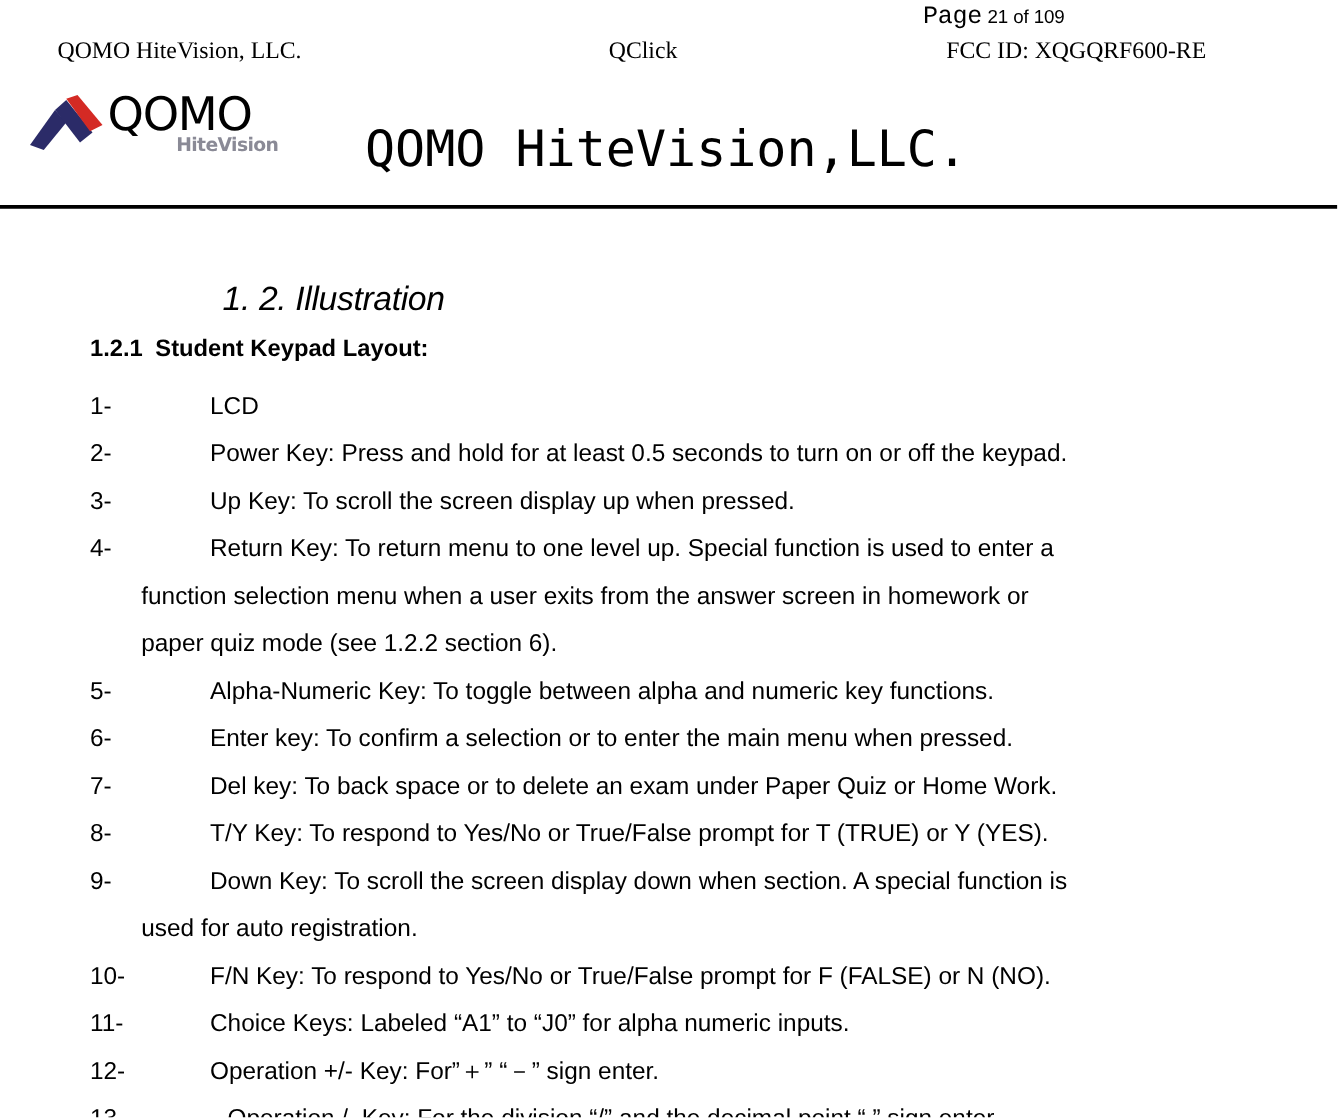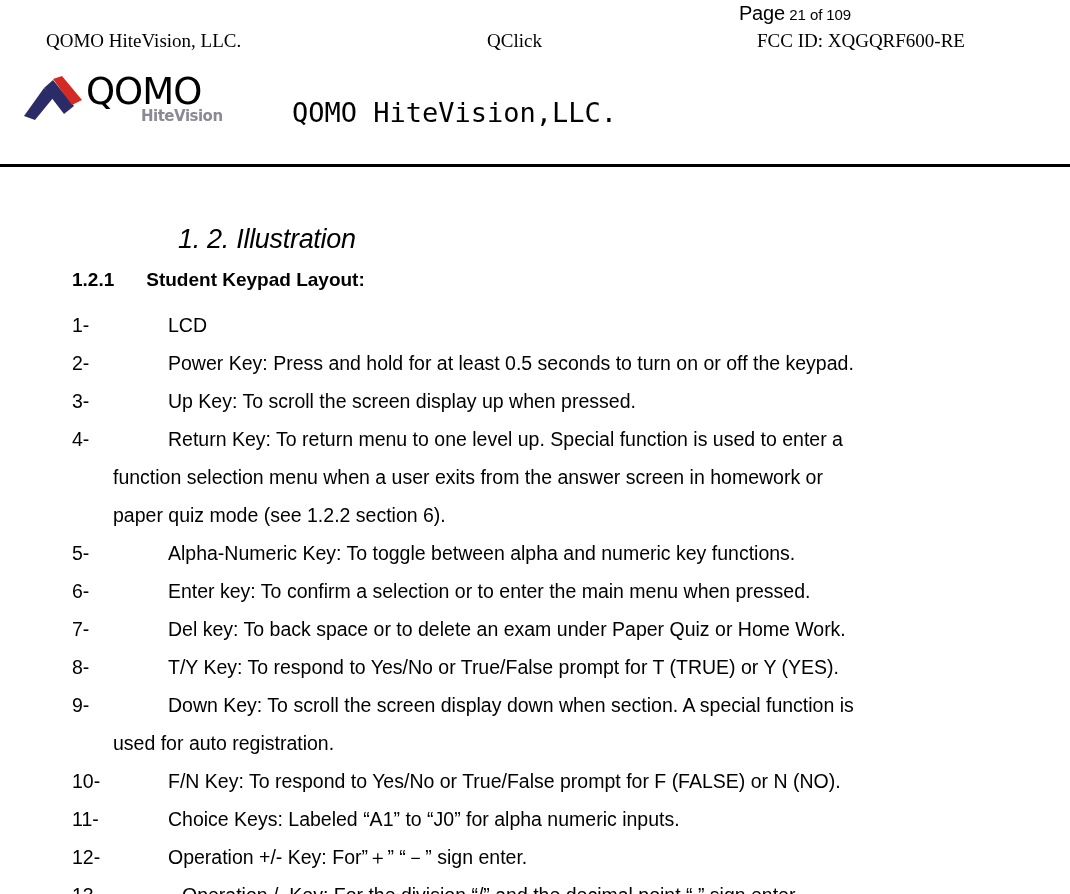--- a/index.html
+++ b/index.html
@@ -22,21 +22,21 @@
     position: absolute;
     top: 2px;
     left: 0;
     width: 1070px;
     text-align: center;
     padding-left: 520px;
     box-sizing: border-box;
     white-space: nowrap;
   }
   .page-word {
-    font-family: Liberation Sans, sans-serif;
+    font-family: Liberation Mono, monospace;
     font-size: 20px;
     letter-spacing: -0.2px;
   }
   .page-count {
     font-family: "Liberation Sans", sans-serif;
     font-size: 15px;
     letter-spacing: -0.1px;
   }
 
   
@@ -91,21 +91,21 @@
     line-height: 1;
     margin-left: 21px;
   }
 
   
   .company-title {
     position: absolute;
     left: 292px;
     top: 97px;
     font-family: "DejaVu Sans Mono", monospace;
-    font-size: 27px;
+    font-size: 40px;
     letter-spacing: 0px;
     white-space: nowrap;
   }
 
   
   .header-rule {
     position: absolute;
     left: 0;
     top: 164px;
     width: 1070px;
@@ -124,21 +124,21 @@
     white-space: nowrap;
   }
   .subsection {
     position: absolute;
     left: 72px;
     top: 269px;
     font-size: 19px;
     font-weight: bold;
     white-space: nowrap;
   }
-  .subsection .sub-num { margin-right: 32px; }
+  .subsection .sub-num { margin-right: 10px; }
 
   
   .list {
     position: absolute;
     left: 0;
     top: 306px;
     width: 1070px;
   }
   .item {
     position: relative;

